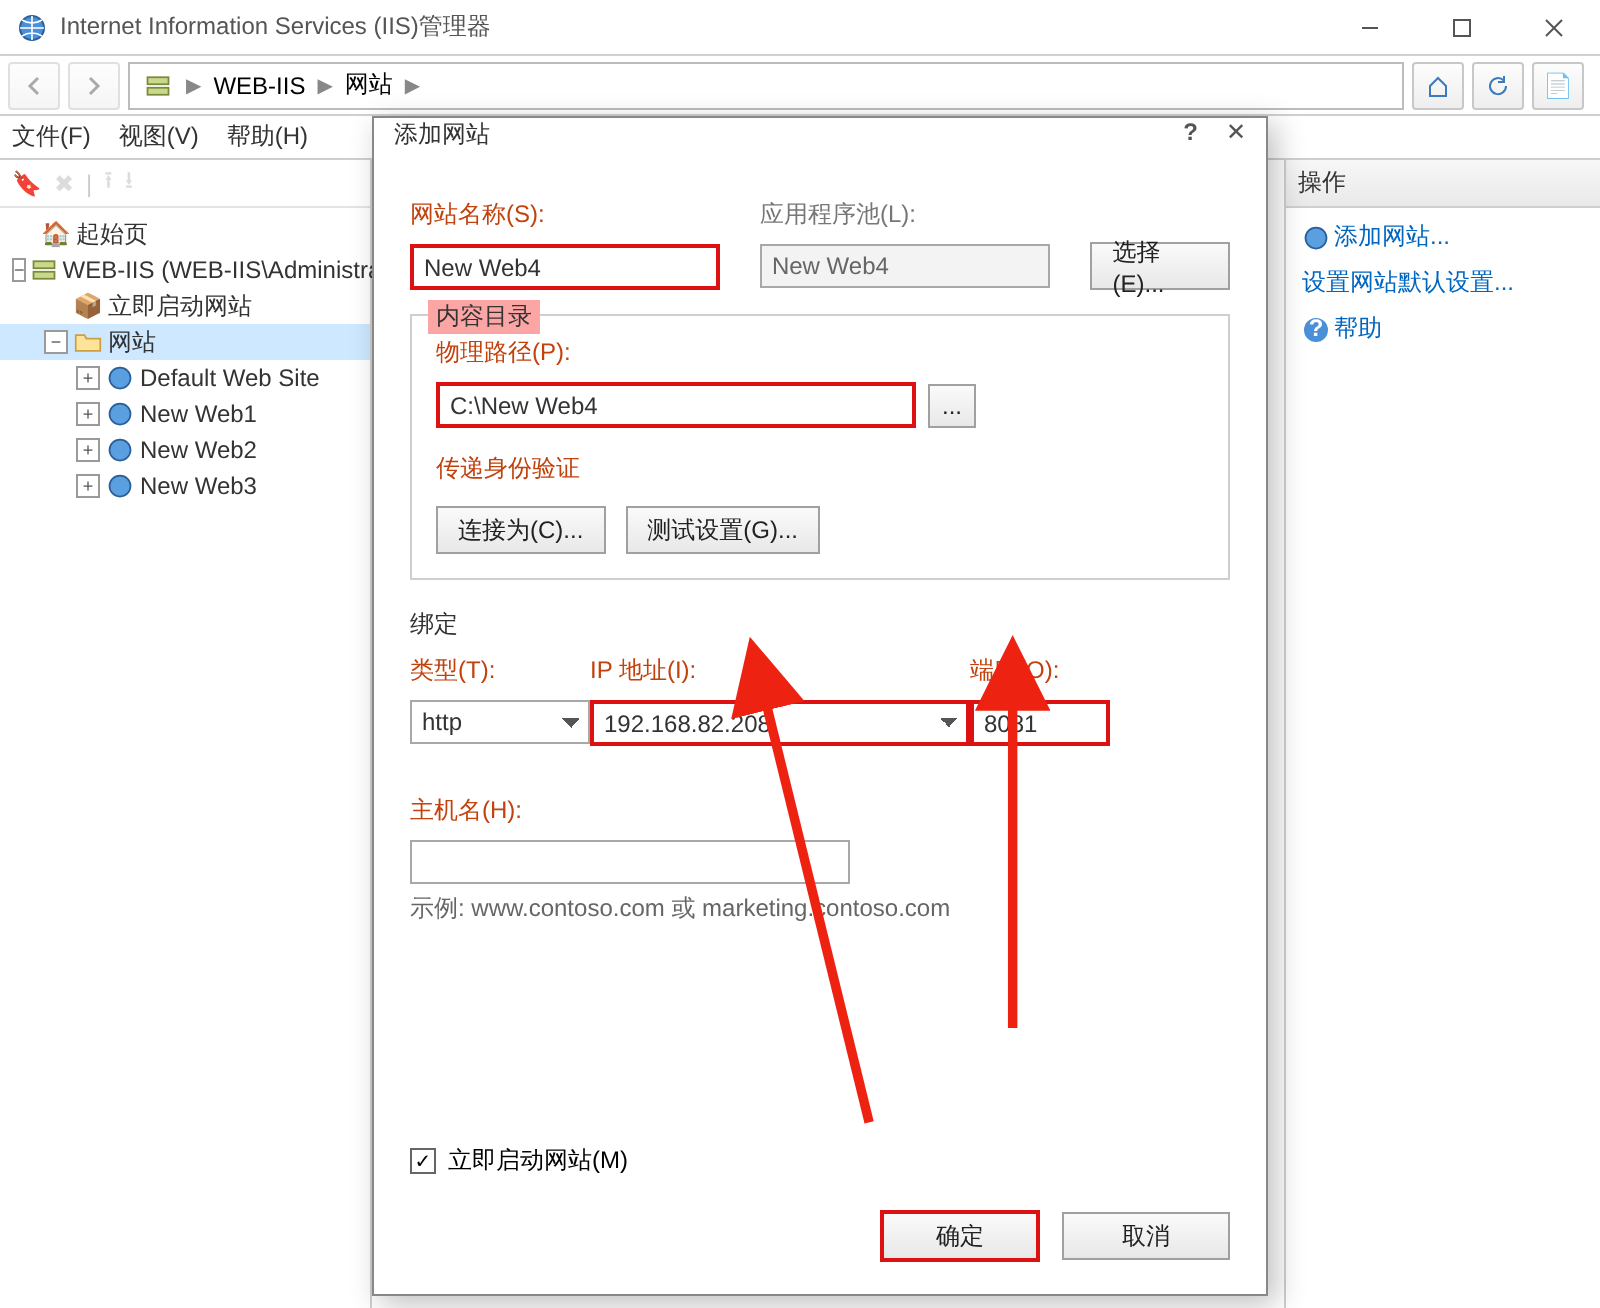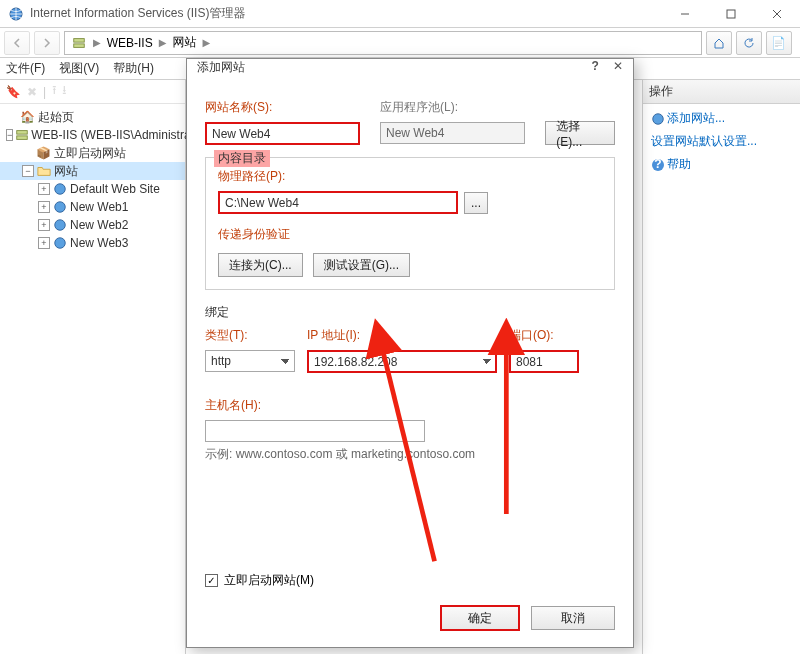--- a/index.html
+++ b/index.html
@@ -314,21 +314,21 @@
               <span>连接为(C)...</span>
             </div>
           <div class="btn">
               <span>测试设置(G)...</span>
             </div>
         </div>
       </div>
     </div>
 
     <div class="section-title">绑定</div>
-    <div class="row" style="gap:12px">
+    <div class="row" style="gap:0">
       <div class="col" style="width:90px">
         <span class="lbl-s">类型(T):</span>
         <select class="inp"><option>http</option></select>
       </div>
       <div class="col" style="width:190px">
         <span class="lbl-s">IP 地址(I):</span>
         <select class="inp hl" style="border:2px solid #d11"><option>192.168.82.208</option></select>
       </div>
       <div class="col" style="width:70px">
         <span class="lbl-s">端口(O):</span>

